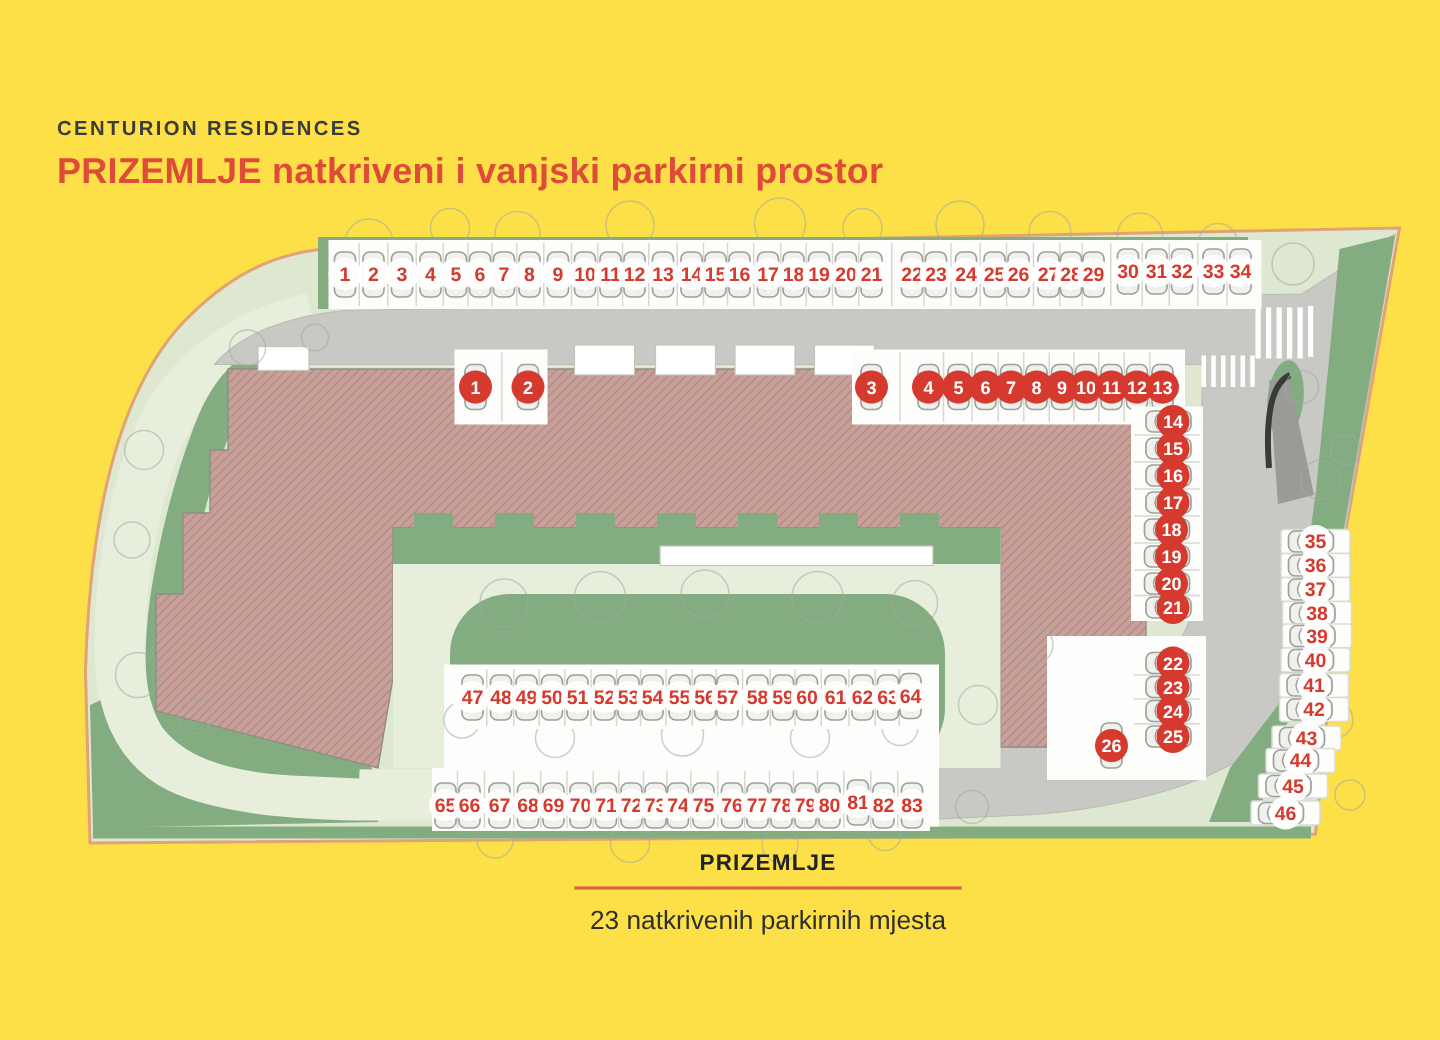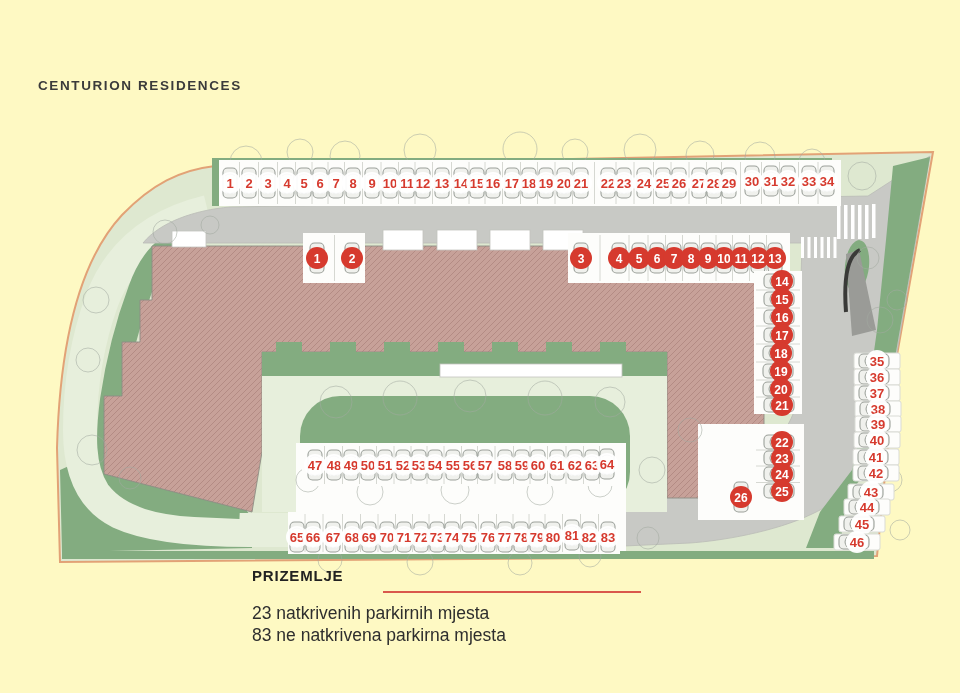--- a/index.html
+++ b/index.html
@@ -1,34 +1,35 @@
 <!DOCTYPE html>
 <html><head>
 <meta charset="utf-8">
 <style>
   html,body{margin:0;padding:0;background:#ffffff;}
-  .page{position:relative;width:960px;height:693px;background:#fef9c3;overflow:hidden;
+  .page{position:relative;width:960px;height:693px;background:#fde047;overflow:hidden;
         font-family:"Liberation Sans",sans-serif;}
   .brand{position:absolute;left:38px;top:78px;font-size:13.5px;font-weight:600;
          letter-spacing:1.6px;color:#3b3b3b;}
   .title{position:absolute;left:38px;top:101px;font-size:24px;font-weight:600;
          letter-spacing:0.2px;color:#DE4B38;}
   .plan-svg{position:absolute;left:0;top:0;}
-  .legend{position:absolute;left:252px;top:567px;width:520px;text-align:left;}
+  .legend{position:absolute;left:252px;top:567px;width:520px;text-align:center;}
   .legend-title{font-size:15px;font-weight:700;letter-spacing:0.8px;color:#222;}
   .legend-rule{width:258px;height:2px;margin:7px auto 9px auto;background:#D9584C;}
   .legend-line{font-size:17.5px;color:#2e2e2e;line-height:22px;}
   svg text{font-family:"Liberation Sans",sans-serif;}
 </style>
 </head>
 <body>
 
 <div class="page">
 
   <div class="brand">CENTURION RESIDENCES</div>
+  <div class="title">PRIZEMLJE natkriveni i vanjski parkirni prostor</div>
 
   <svg class="plan-svg" width="960" height="693" viewBox="0 0 960 693">
     <defs>
       <pattern id="hatch" patternUnits="userSpaceOnUse" width="6" height="6">
         <rect width="6" height="6" fill="#C7A199"></rect>
         <path d="M0,6 l6,-6 M-1.5,1.5 l3,-3 M4.5,7.5 l3,-3" stroke="#B38B84" stroke-width="1"></path>
       </pattern>
       <g id="car">
         <rect x="-7" y="-15" width="14" height="30" rx="4.5" fill="#F0F1ED" stroke="#9BA09A" stroke-width="1.1"></rect>
         <path d="M -5,-7 Q 0,-11 5,-7" fill="none" stroke="#9BA09A" stroke-width="1"></path>
@@ -607,16 +608,15 @@
           <circle cx="608" cy="537" r="11" fill="#FFFFFF" fill-opacity="0.95"></circle>
           <text x="608" y="541.5" text-anchor="middle" font-size="13" font-weight="700" fill="#D63A2E">83</text>
         </g>
       </g>
   </svg>
 
   <div class="legend">
     <div class="legend-title">PRIZEMLJE</div>
     <div class="legend-rule"></div>
     <div class="legend-line">23 natkrivenih parkirnih mjesta</div>
-    <div class="legend-line">83 ne natkrivena parkirna mjesta</div>
   </div>
 
 </div>
 
 </body></html>

